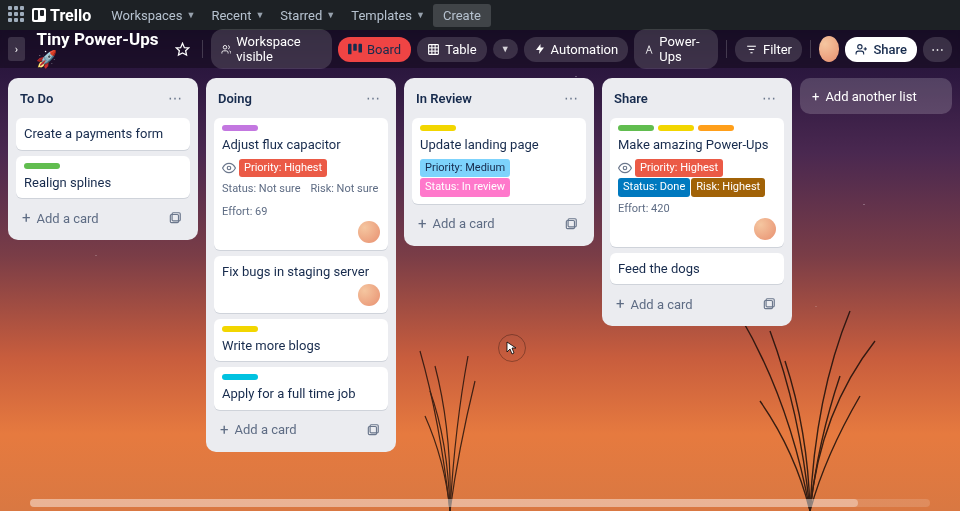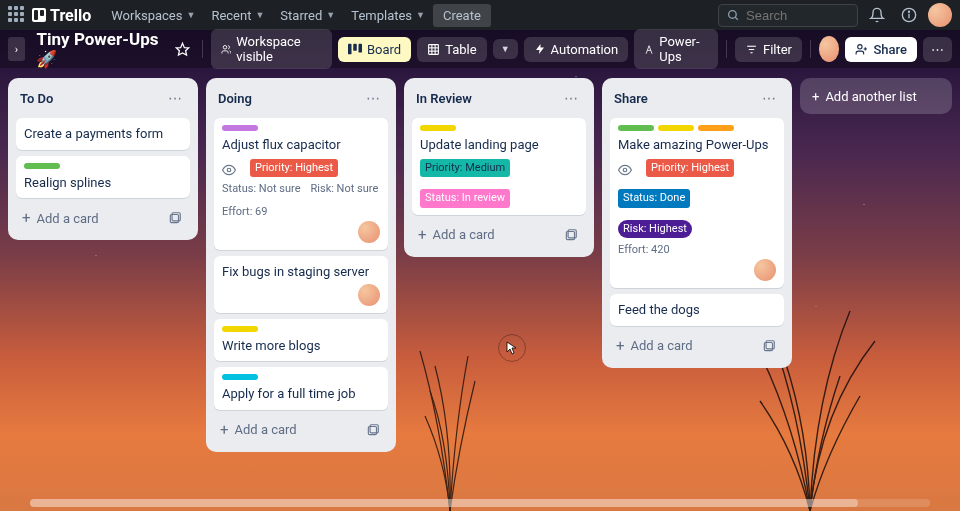--- a/index.html
+++ b/index.html
@@ -68,22 +68,22 @@
   align-items: center;
   padding: 0 8px;
   gap: 6px;
   color: #fff;
   position: relative;
   z-index: 10;
   backdrop-filter: blur(2px);
 }
 .expand-btn { background: rgba(255,255,255,0.14); width: 20px; height: 24px; border-radius: 3px; display: flex; align-items: center; justify-content: center; cursor: pointer; font-size: 11px; }
 .board-title { font-size: 17px; font-weight: 700; padding: 0 6px; }
-.hdr-btn { background: rgba(255,255,255,0.14); padding: 5px 10px; border-radius: 6px; display: flex; align-items: center; gap: 5px; cursor: pointer; font-size: 13px; }
-.hdr-btn.light { background: #fef9c3; color: #172b4d; }
+.hdr-btn { background: rgba(255,255,255,0.14); padding: 5px 10px; border-radius: 12px; display: flex; align-items: center; gap: 5px; cursor: pointer; font-size: 13px; }
+.hdr-btn.light { background: #ef4444; color: #172b4d; }
 .hdr-btn.white { background: #fff; color: #172b4d; font-weight: 500; }
 .hdr-btn.icon-only { padding: 5px 8px; }
 .star-btn { width: 28px; height: 28px; display: flex; align-items: center; justify-content: center; cursor: pointer; border-radius: 3px; }
 .divider { width: 1px; height: 18px; background: rgba(255,255,255,0.18); margin: 0 2px; }
 .board-header-right { margin-left: auto; display: flex; align-items: center; gap: 6px; }
 .hdr-avatar { width: 26px; height: 26px; border-radius: 50%; background: radial-gradient(circle at 30% 30%, #f5c6a0, #e89070); cursor: pointer; }
 
 
 .board {
   padding: 10px 8px;
@@ -115,21 +115,21 @@
   box-shadow: 0 1px 0 rgba(9,30,66,.12);
   cursor: pointer;
   display: flex;
   flex-direction: column;
   gap: 5px;
   position: relative;
 }
 .card-labels { display: flex; gap: 4px; flex-wrap: wrap; }
 .card-label-pill { height: 6px; width: 36px; border-radius: 4px; }
 .card-title { font-size: 13px; line-height: 1.35; }
-.badge-row { display: flex; gap: 12px; flex-wrap: wrap; align-items: flex-end; }
+.badge-row { display: flex; gap: 1px; flex-wrap: wrap; align-items: center; }
 .badge {
   font-size: 11px;
   padding: 1px 5px;
   border-radius: 3px;
   color: #fff;
   font-weight: 400;
   line-height: 1.5;
 }
 .eye-icon { color: #6b778c; font-size: 12px; margin-right: 2px; }
 .meta-row { display: flex; gap: 10px; font-size: 11px; color: #5e6c84; }
@@ -225,45 +225,20 @@
       <span>Starred</span>
       <span class="chevron-down">▼</span>
     </div>
     <div class="nav-item">
       <span>Templates</span>
       <span class="chevron-down">▼</span>
     </div>
     <div class="create-btn">
       <span>Create</span>
     </div>
-  </div>
-  <div class="topnav-right">
-    <div class="search-box">
-      <span class="search-icon">
-        <svg width="13" height="13" viewBox="0 0 24 24" fill="none" stroke="currentColor" stroke-width="2.5">
-            <circle cx="10" cy="10" r="7"></circle>
-            <line x1="20" y1="20" x2="15" y2="15"></line>
-          </svg>
-      </span>
-      <input placeholder="Search" style="">
-    </div>
-    <div class="icn-btn">
-      <svg width="16" height="16" viewBox="0 0 24 24" fill="none" stroke="currentColor" stroke-width="2">
-          <path d="M18 8a6 6 0 10-12 0c0 7-3 9-3 9h18s-3-2-3-9"></path>
-          <path d="M13.7 21a2 2 0 01-3.4 0"></path>
-        </svg>
-    </div>
-    <div class="icn-btn">
-      <svg width="16" height="16" viewBox="0 0 24 24" fill="none" stroke="currentColor" stroke-width="2">
-          <circle cx="12" cy="12" r="10"></circle>
-          <line x1="12" y1="10" x2="12" y2="17"></line>
-          <circle cx="12" cy="7" r="0.8" fill="currentColor"></circle>
-        </svg>
-    </div>
-    <div class="avatar"></div>
   </div>
 </div>
 
 <div class="board-header">
   <div class="expand-btn">›</div>
   <div class="board-title">Tiny Power-Ups 🚀</div>
   <div class="star-btn">
     <svg width="15" height="15" viewBox="0 0 24 24" fill="none" stroke="#fff" stroke-width="2">
         <polygon points="12 2 15 9 22 9.3 17 14 18.5 21 12 17.5 5.5 21 7 14 2 9.3 9 9"></polygon>
       </svg>
@@ -420,21 +395,21 @@
       <div class="list-header">
         <div class="list-title">In Review</div>
     <div class="list-menu">⋯</div>
       </div>
       <div class="card">
         <div class="card-labels">
           <span class="card-label-pill" style="background: rgb(242, 214, 0);"></span>
         </div>
         <div class="card-title">Update landing page</div>
         <div class="badge-row">
-          <span class="badge" style="background: #14b8a6; color: rgb(23, 43, 77);">Priority: Medium</span>
+          <span class="badge" style="background: #7dd3fc; color: rgb(23, 43, 77);">Priority: Medium</span>
           <span class="badge" style="background: rgb(255, 120, 203);">Status: In review</span>
         </div>
       </div>
       <div class="add-card">
         <span class="add-card-icon">+</span>
     <span>Add a card</span>
     <span class="template-icon">
       <svg width="14" height="14" viewBox="0 0 24 24" fill="none" stroke="currentColor" stroke-width="2">
             <rect x="4" y="6" width="14" height="14" rx="2"></rect>
             <rect x="7" y="3" width="14" height="14" rx="2"></rect>
@@ -456,21 +431,21 @@
         <div class="card-title">Make amazing Power-Ups</div>
         <div class="badge-row">
           <span class="eye-icon">
             <svg width="14" height="14" viewBox="0 0 24 24" fill="none" stroke="currentColor" stroke-width="2">
               <path d="M1 12s4-8 11-8 11 8 11 8-4 8-11 8-11-8-11-8z"></path>
               <circle cx="12" cy="12" r="3"></circle>
             </svg>
           </span>
           <span class="badge" style="background: rgb(235, 90, 70);">Priority: Highest</span>
           <span class="badge" style="background: rgb(0, 121, 191);">Status: Done</span>
-          <span class="badge" style="background: #4c1d95; border-radius: 9px;">Risk: Highest</span>
+          <span class="badge" style="background: #a16207;">Risk: Highest</span>
         </div>
         <div class="meta-row" style="flex-wrap: wrap;">
           <span>Effort: 420</span>
         </div>
         <div class="card-avatar"></div>
       </div>
       <div class="card">
         <div class="card-title">Feed the dogs</div>
       </div>
       <div class="add-card">

